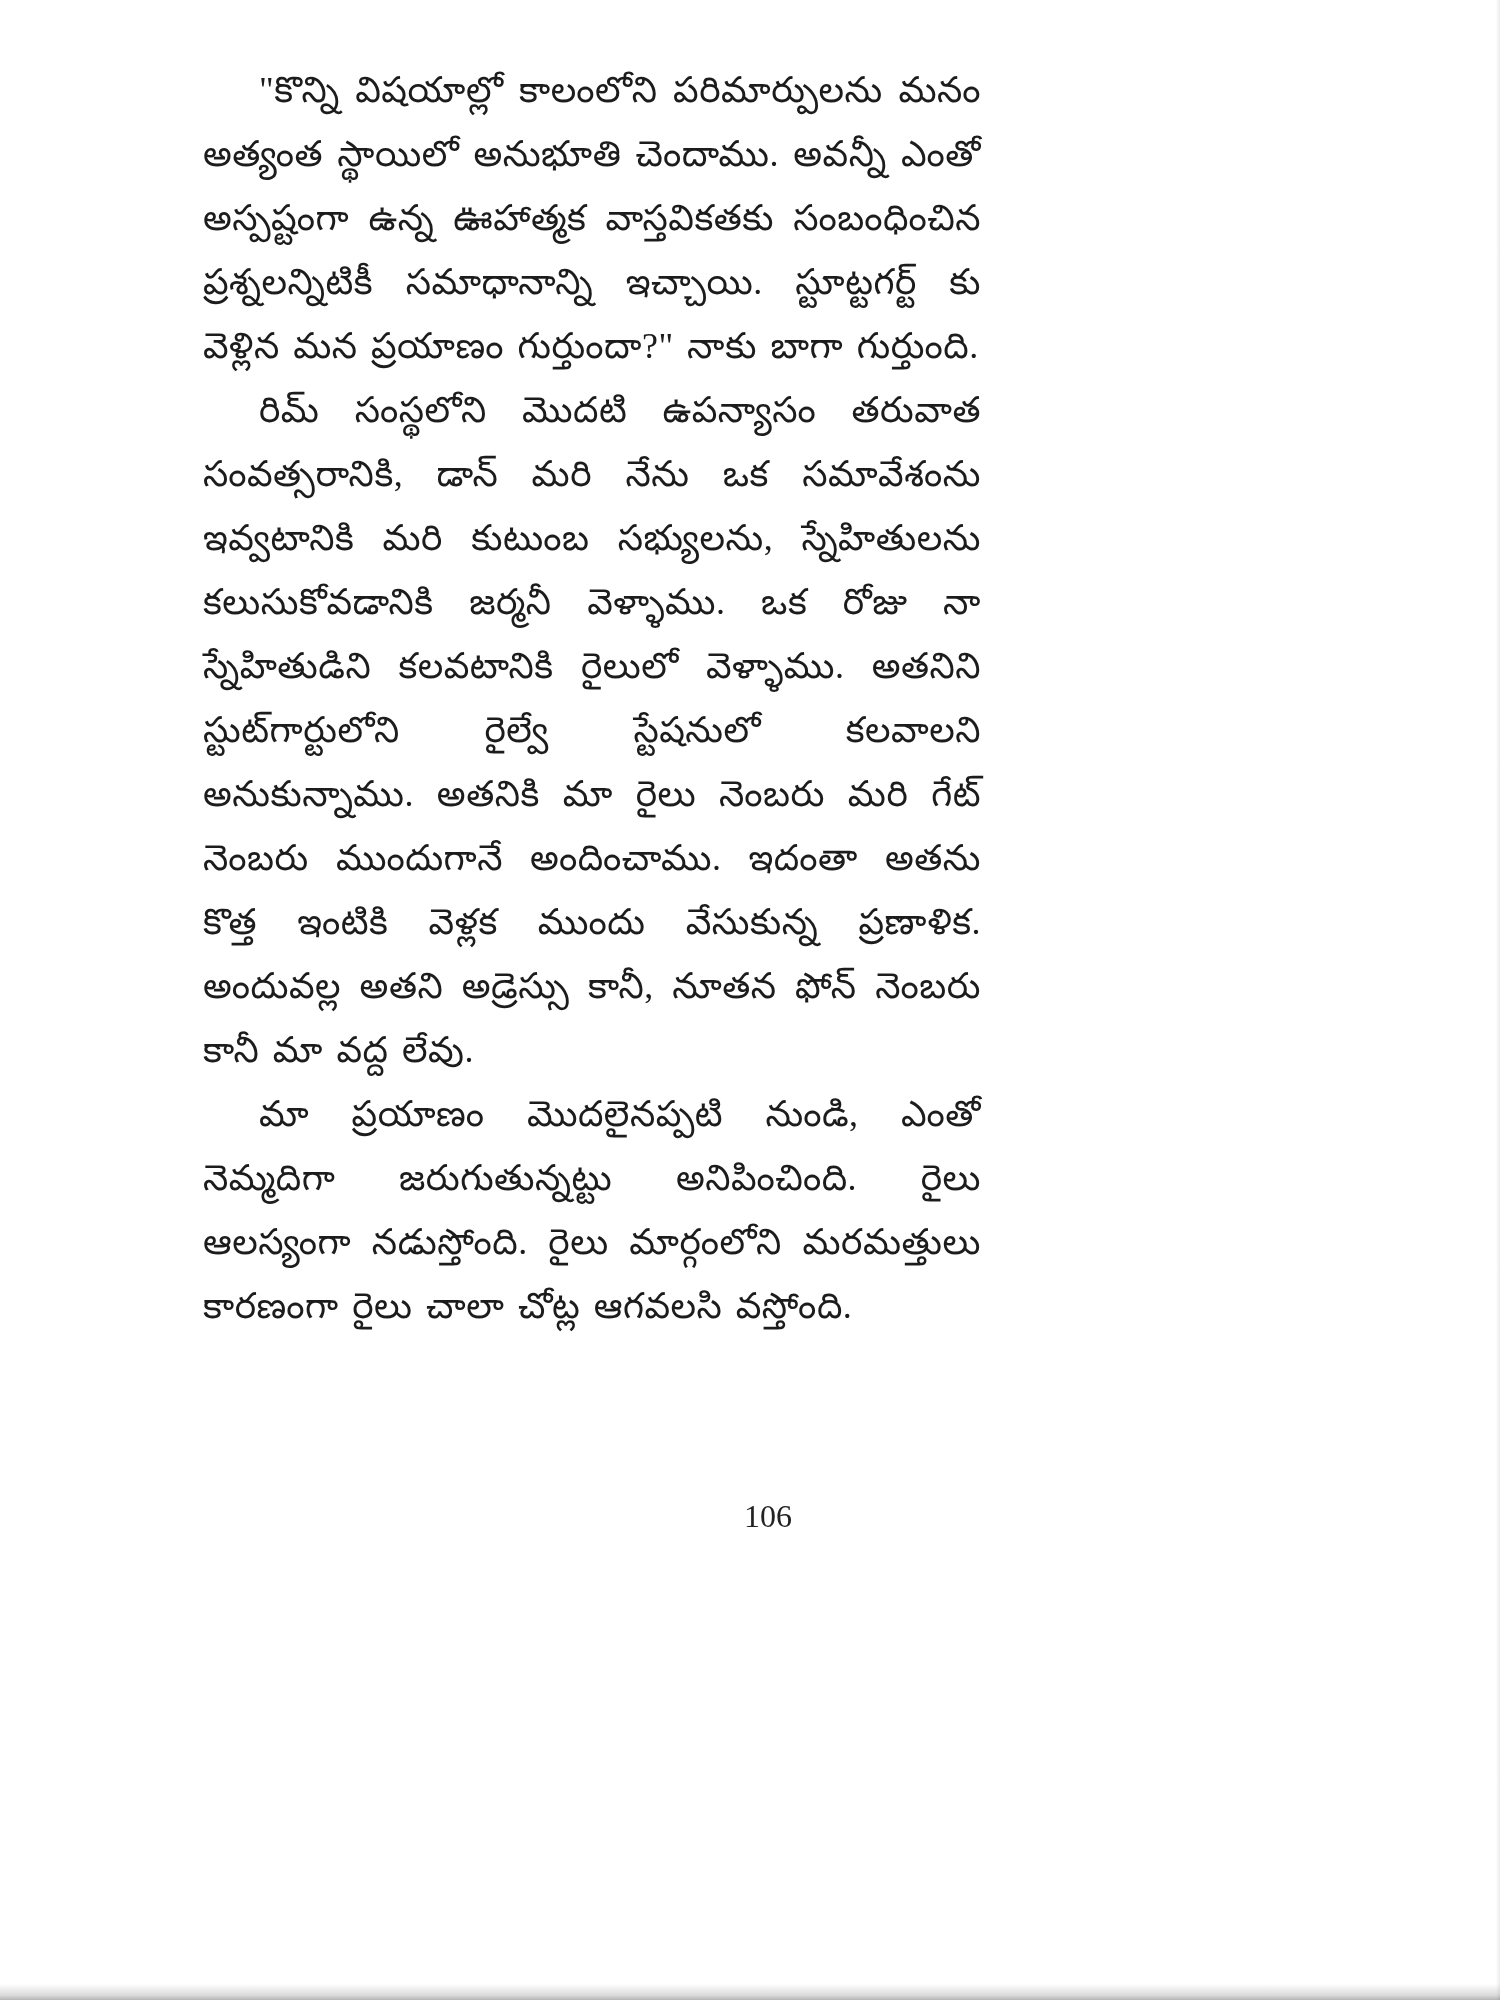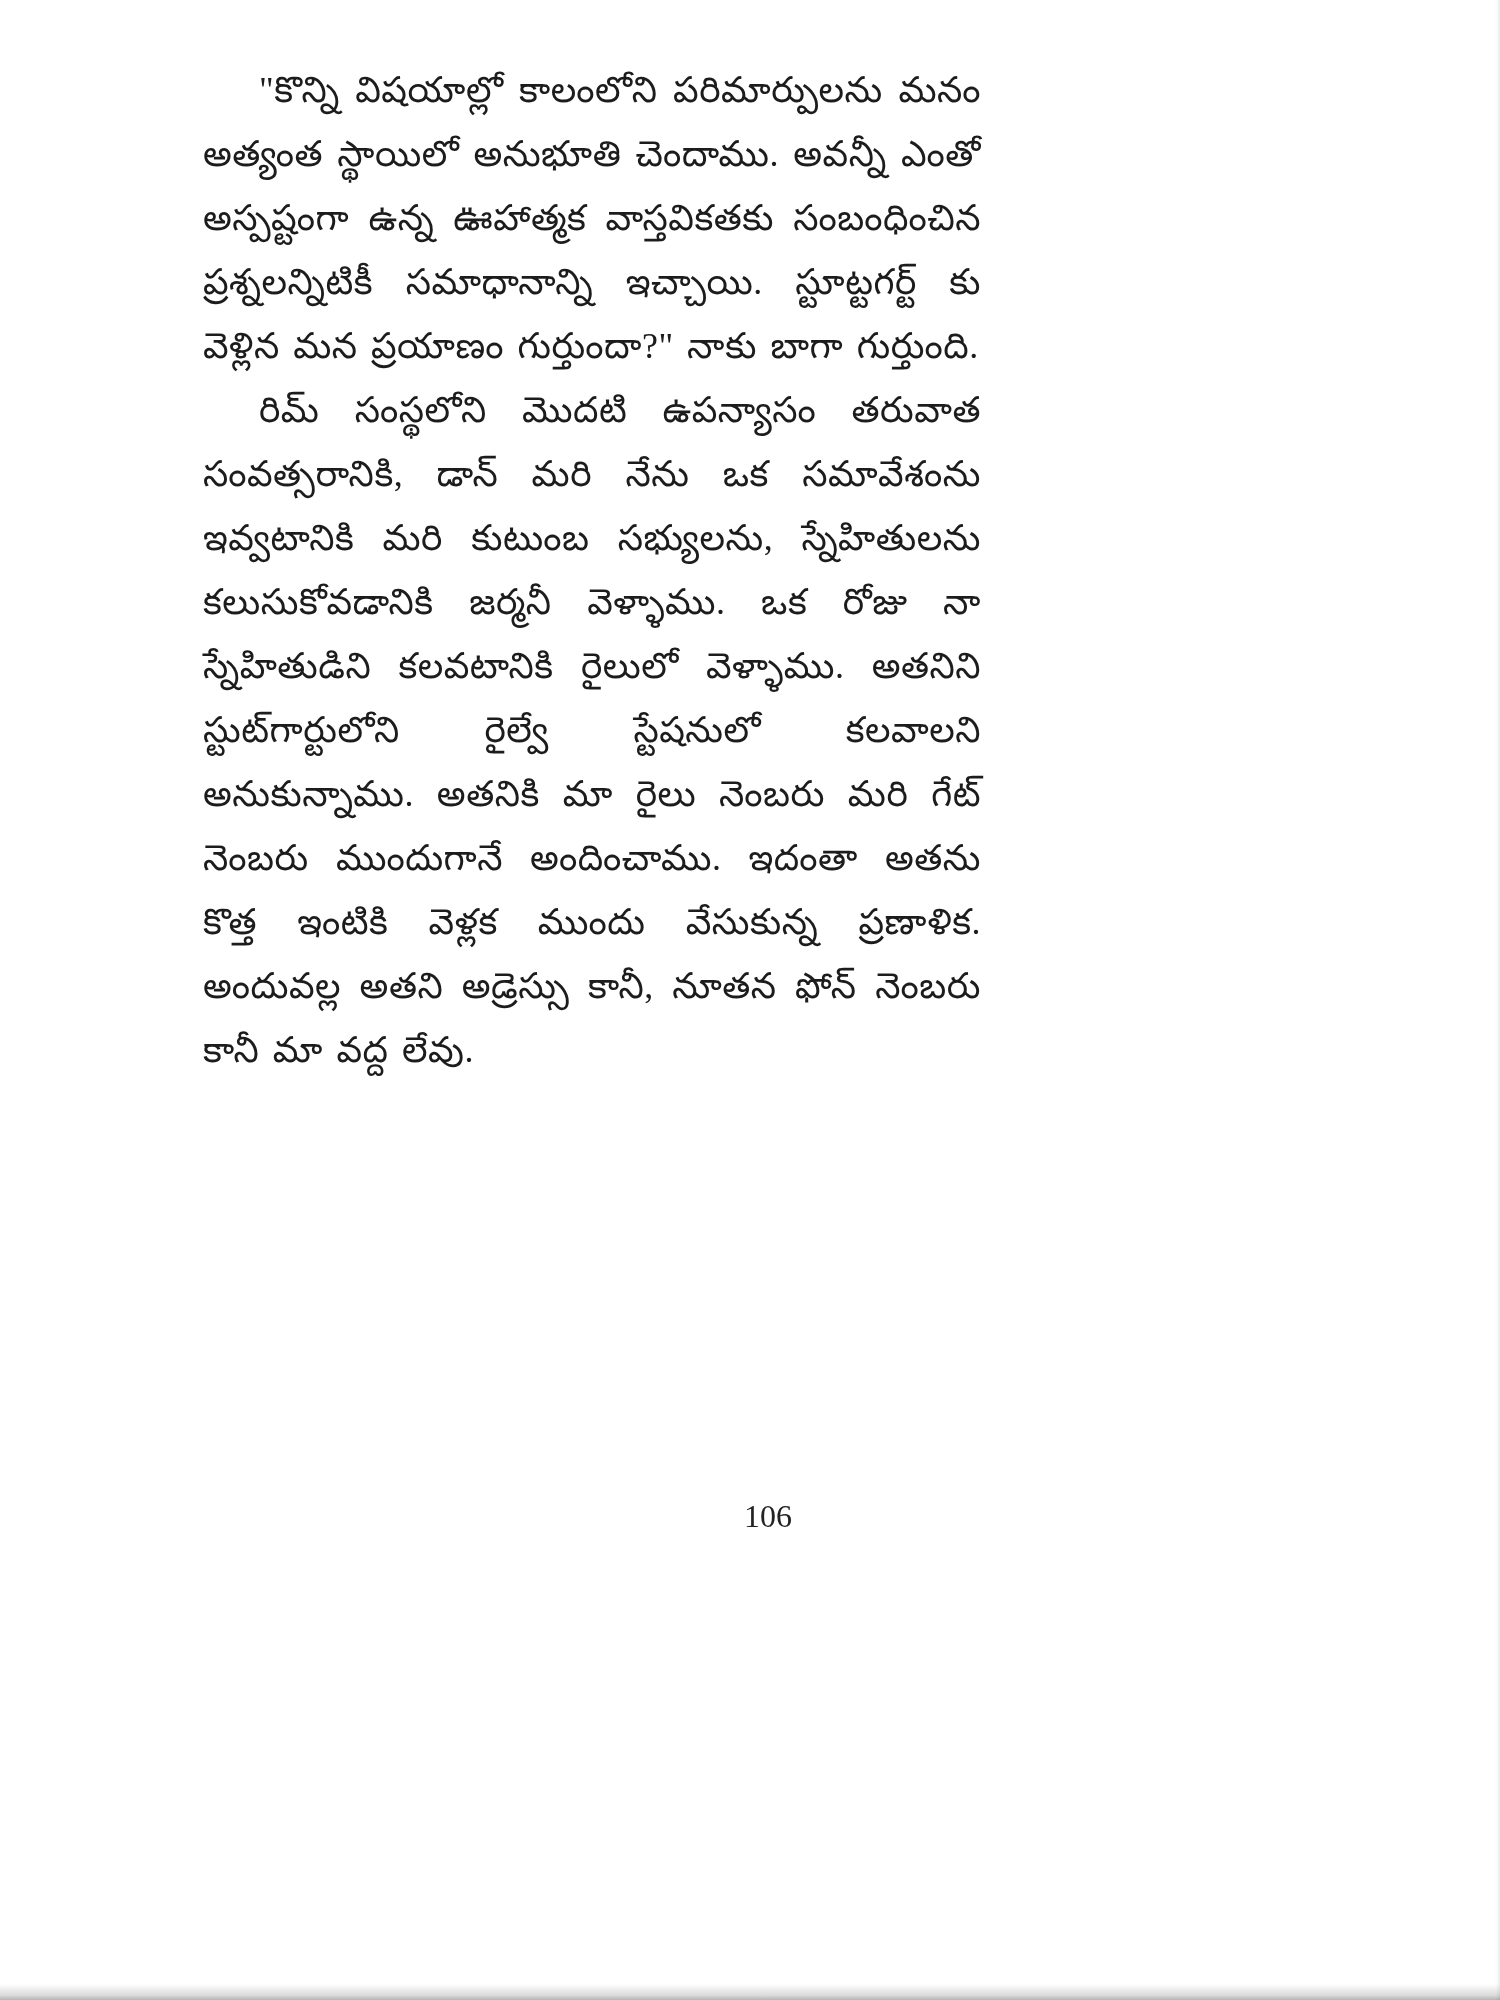--- a/index.html
+++ b/index.html
@@ -60,20 +60,21 @@
     }
   </style>
 </head>
 <body>
 
 <div class="page">
 
   <div class="text-block">
     <p>"కొన్ని విషయాల్లో కాలంలోని పరిమార్పులను మనం అత్యంత స్థాయిలో అనుభూతి చెందాము. అవన్నీ ఎంతో అస్పష్టంగా ఉన్న ఊహాత్మక వాస్తవికతకు సంబంధించిన ప్రశ్నలన్నిటికీ సమాధానాన్ని ఇచ్చాయి. స్టూట్టగర్ట్ కు వెళ్లిన మన ప్రయాణం గుర్తుందా?" నాకు బాగా గుర్తుంది.</p>
     <p>రిమ్ సంస్థలోని మొదటి ఉపన్యాసం తరువాత సంవత్సరానికి, డాన్ మరి నేను ఒక సమావేశంను ఇవ్వటానికి మరి కుటుంబ సభ్యులను, స్నేహితులను కలుసుకోవడానికి జర్మనీ వెళ్ళాము. ఒక రోజు నా స్నేహితుడిని కలవటానికి రైలులో వెళ్ళాము. అతనిని స్టుట్‌గార్టులోని రైల్వే స్టేషనులో కలవాలని అనుకున్నాము. అతనికి మా రైలు నెంబరు మరి గేట్ నెంబరు ముందుగానే అందించాము. ఇదంతా అతను కొత్త ఇంటికి వెళ్లక ముందు వేసుకున్న ప్రణాళిక. అందువల్ల అతని అడ్రెస్సు కానీ, నూతన ఫోన్ నెంబరు కానీ మా వద్ద లేవు.</p>
+    <p>మా ప్రయాణం మొదలైనప్పటి నుండి, ఎంతో నెమ్మదిగా జరుగుతున్నట్టు అనిపించింది. రైలు ఆలస్యంగా నడుస్తోంది. రైలు మార్గంలోని మరమత్తులు కారణంగా రైలు చాలా చోట్ల ఆగవలసి వస్తోంది.</p>
   </div>
 
   <div class="page-number">106</div>
 
   <div class="scan-edge-right"></div>
   <div class="scan-edge-bottom"></div>
 
 </div>
 
 </body></html>

